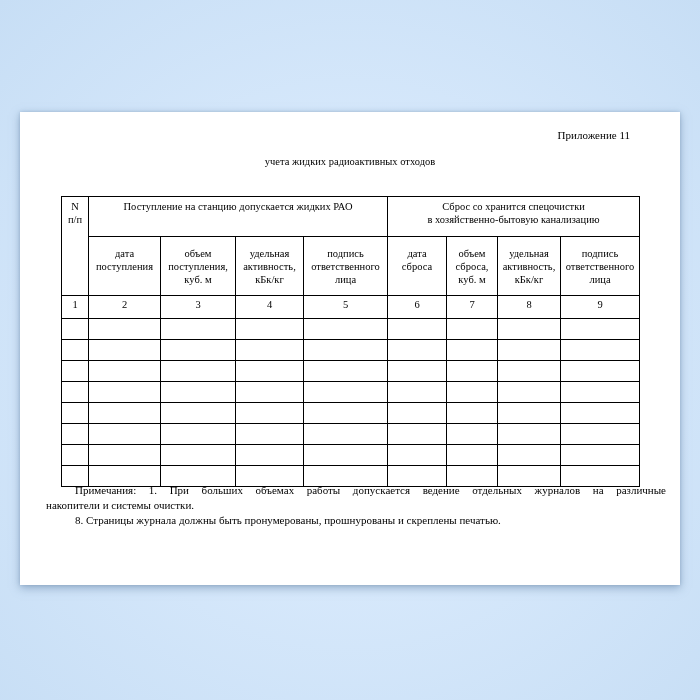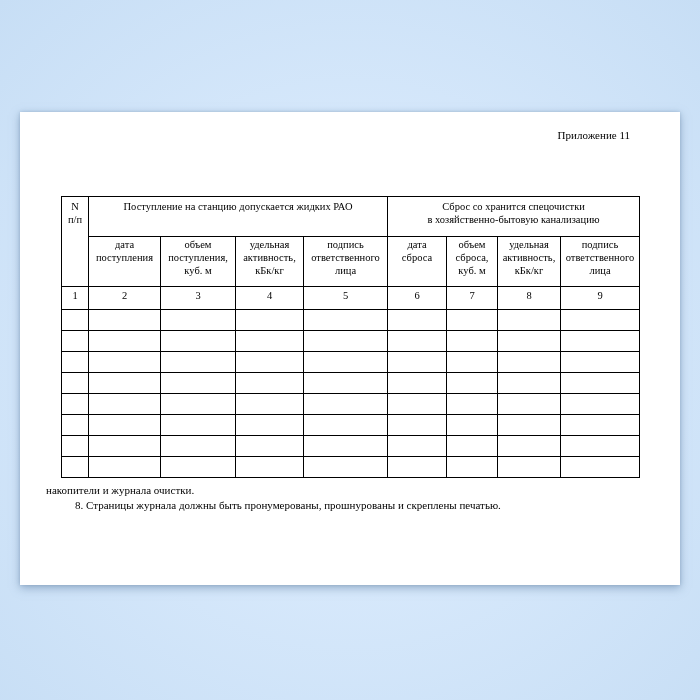--- a/index.html
+++ b/index.html
@@ -52,21 +52,21 @@
   table.journal td {
     border: 1px solid #000;
     padding: 0;
     vertical-align: top;
     text-align: center;
     line-height: 13px;
     overflow: hidden;
   }
   .multiline { white-space: pre-line; }
   tr.row-group td { height: 36px; padding-top: 3px; }
-  tr.row-sub td { height: 48px; padding-top: 1px; }
+  tr.row-sub td { height: 48px; padding-top: 10px; }
   tr.row-num td { height: 20px; padding-top: 2px; }
   tr.row-empty td { height: 20px; }
   td.cell-npp {
     text-align: left;
     padding-left: 4px;
     line-height: 12px;
   }
   td.cell-group-left { padding-right: 42px; line-height: 12.5px; }
   td.cell-group-right { padding-right: 52px; line-height: 13px; }
   td.ta-left { text-align: left; padding-left: 4px; }
@@ -89,20 +89,21 @@
 </style>
 </head>
 <body>
 
 <div class="stage">
   <div class="page">
 
     <div class="appendix">Приложение 11</div>
 
     <div class="title-block">
+      <div>учета жидких радиоактивных отходов</div>
     </div>
 
     <table class="journal">
       <colgroup>
         <col style="width:27px">
           <col style="width:72px">
           <col style="width:75px">
         <col style="width:68px">
           <col style="width:84px">
           <col style="width:59px">
@@ -240,18 +241,19 @@
             <td></td>
             <td></td>
             <td></td>
             <td></td>
             <td></td>
           </tr>
         </tbody>
     </table>
 
     <div class="notes">
-      <div class="note-plain">накопители и журнала очистки.</div>
+      <div class="note-justify">Примечания: 1. При больших объемах работы допускается ведение отдельных журналов на различные</div>
+      <div class="note-plain">накопители и системы очистки.</div>
       <div class="note-indent">8. Страницы журнала должны  быть пронумерованы, прошнурованы и скреплены печатью.</div>
     </div>
 
   </div>
 </div>
 
 </body></html>

